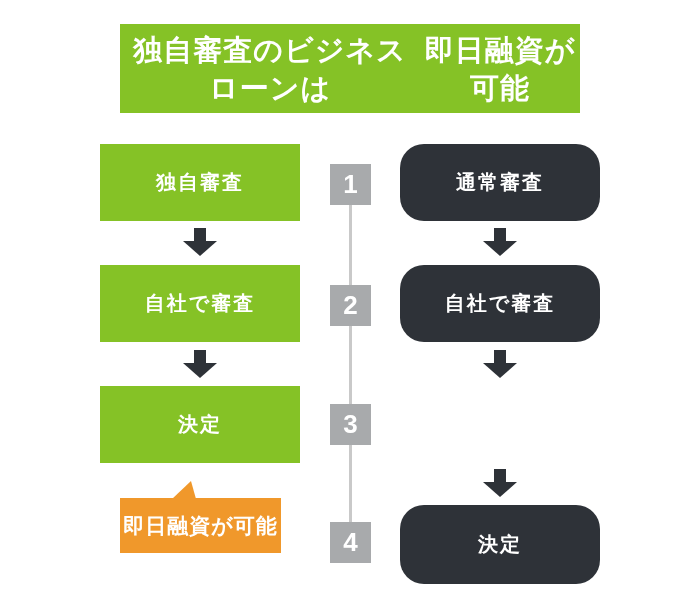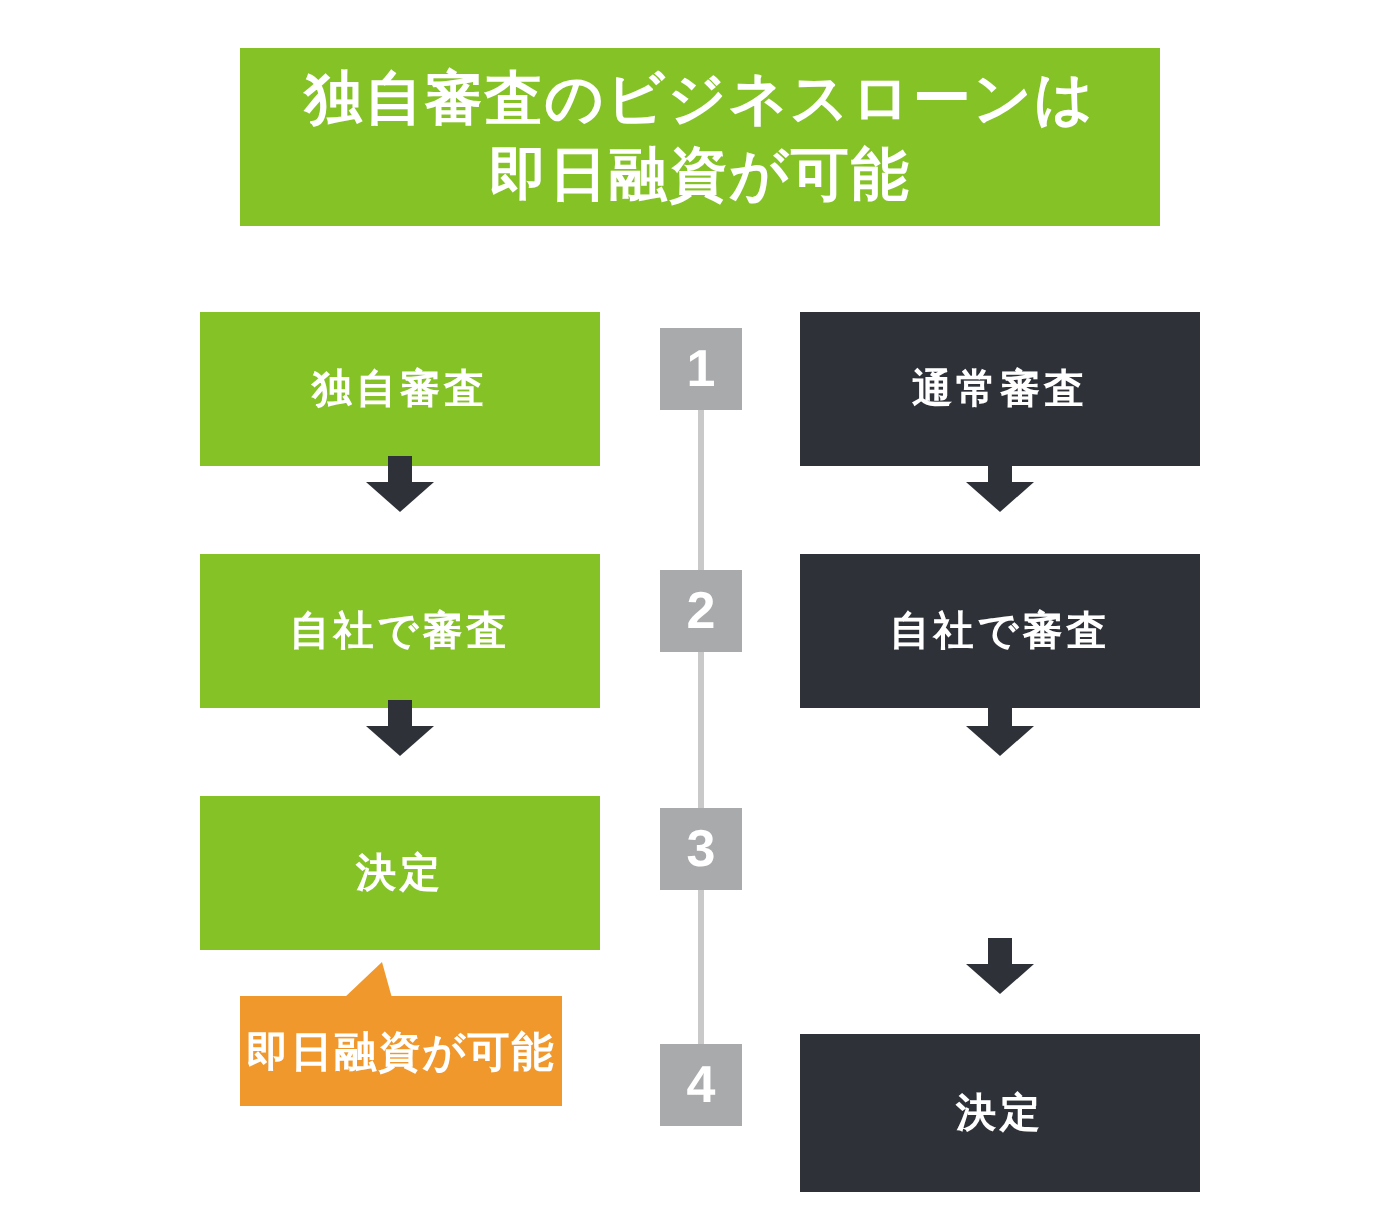--- a/index.html
+++ b/index.html
@@ -5,31 +5,31 @@
   html,body{margin:0;padding:0;background:#ffffff;}
   .canvas{
     position:relative;width:700px;height:607px;background:#ffffff;
     font-family:"Liberation Sans","DejaVu Sans",sans-serif;
     overflow:hidden;
   }
   
   .header{
     position:absolute;left:120px;top:24px;width:460px;height:89px;
     background:#85c226;color:#ffffff;font-weight:bold;font-size:29px;
-    display:flex;flex-direction:column;justify-content:center;align-items:center;
+    display:flex;flex-direction:row;justify-content:center;align-items:center;
     letter-spacing:1px;line-height:38px;text-align:center;
   }
   
   .box{
     position:absolute;width:200px;height:77px;
     display:flex;align-items:center;justify-content:center;
-    color:#ffffff;font-weight:bold;font-size:20px;letter-spacing:2px;margin-top:12px;
+    color:#ffffff;font-weight:bold;font-size:20px;letter-spacing:2px;
   }
   .green{background:#85c226;}
-  .dark{background:#2e3238;}
+  .dark{background:#2e3238;border-radius:24px;}
   .lcol{left:100px;}
   .rcol{left:400px;}
   .row1{top:144px;}
   .row2{top:265px;text-align:right;}
   .row3{top:386px;}
   .row4{top:505px;height:79px;}
   
   .arrow{position:absolute;width:34px;height:28px;}
   .arrow .stem{position:absolute;left:11px;top:0;width:12px;height:14px;background:#2e3238;}
   .arrow .head{

